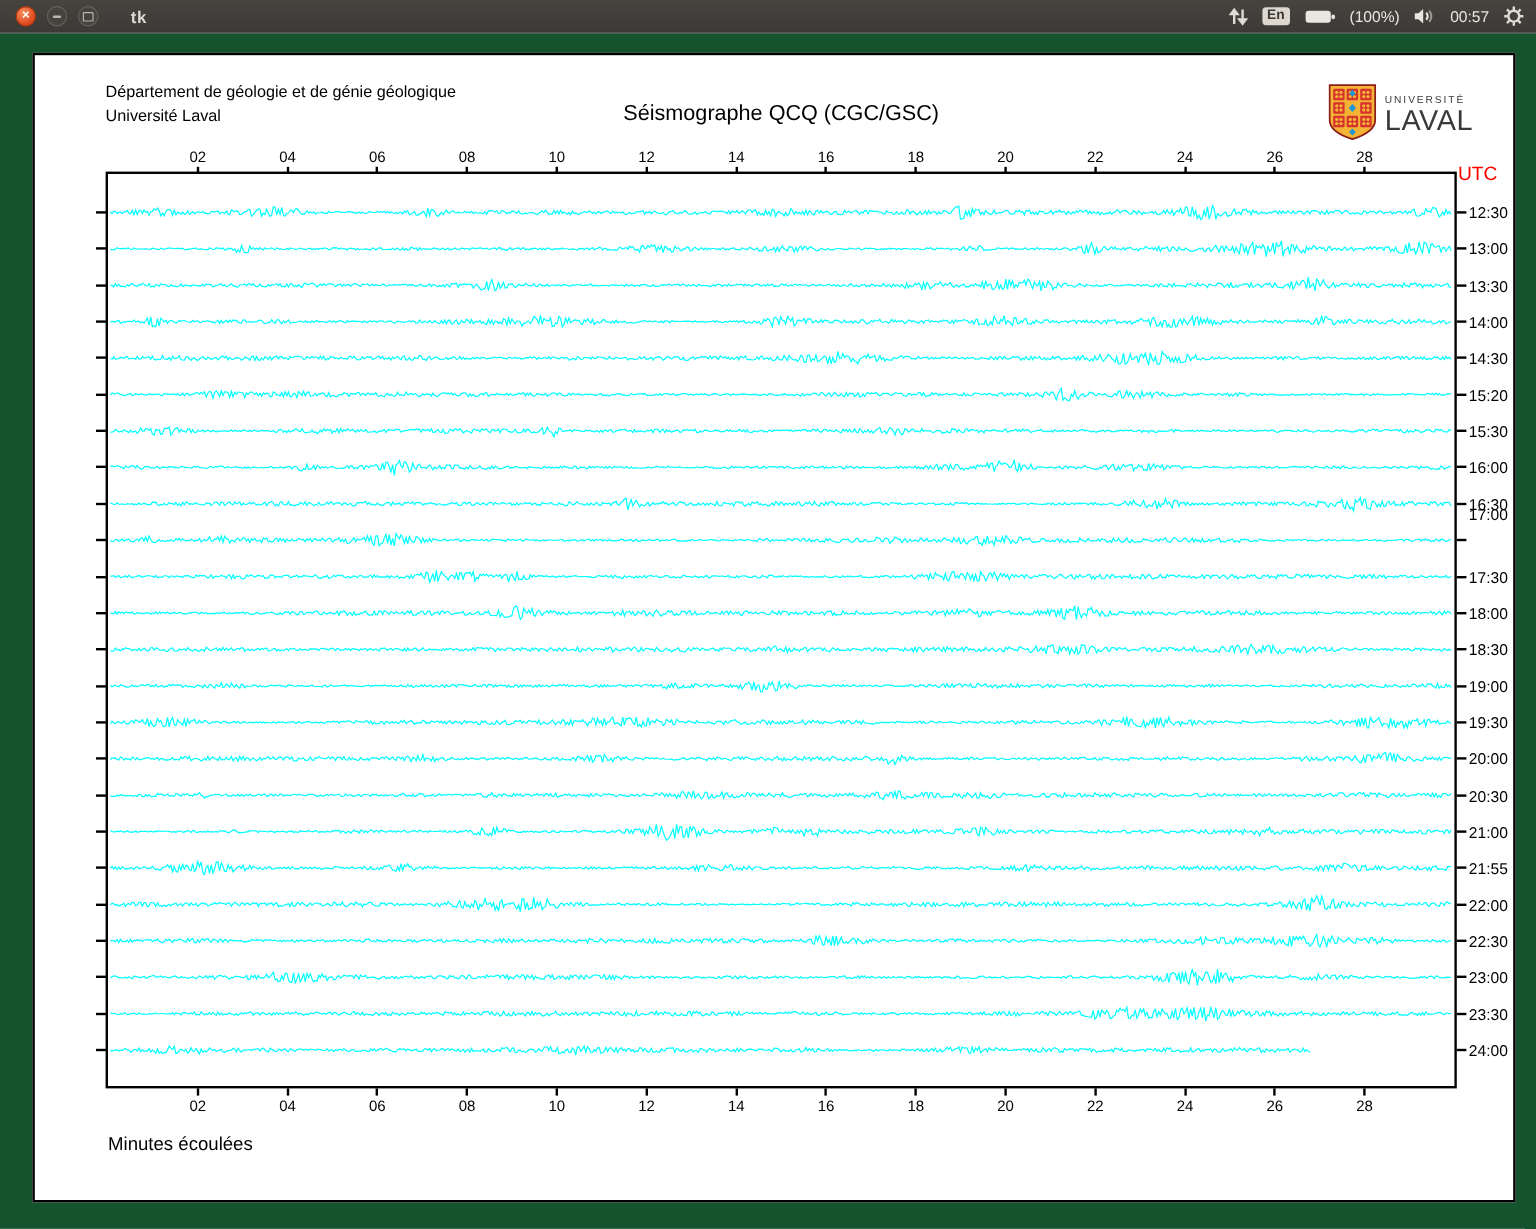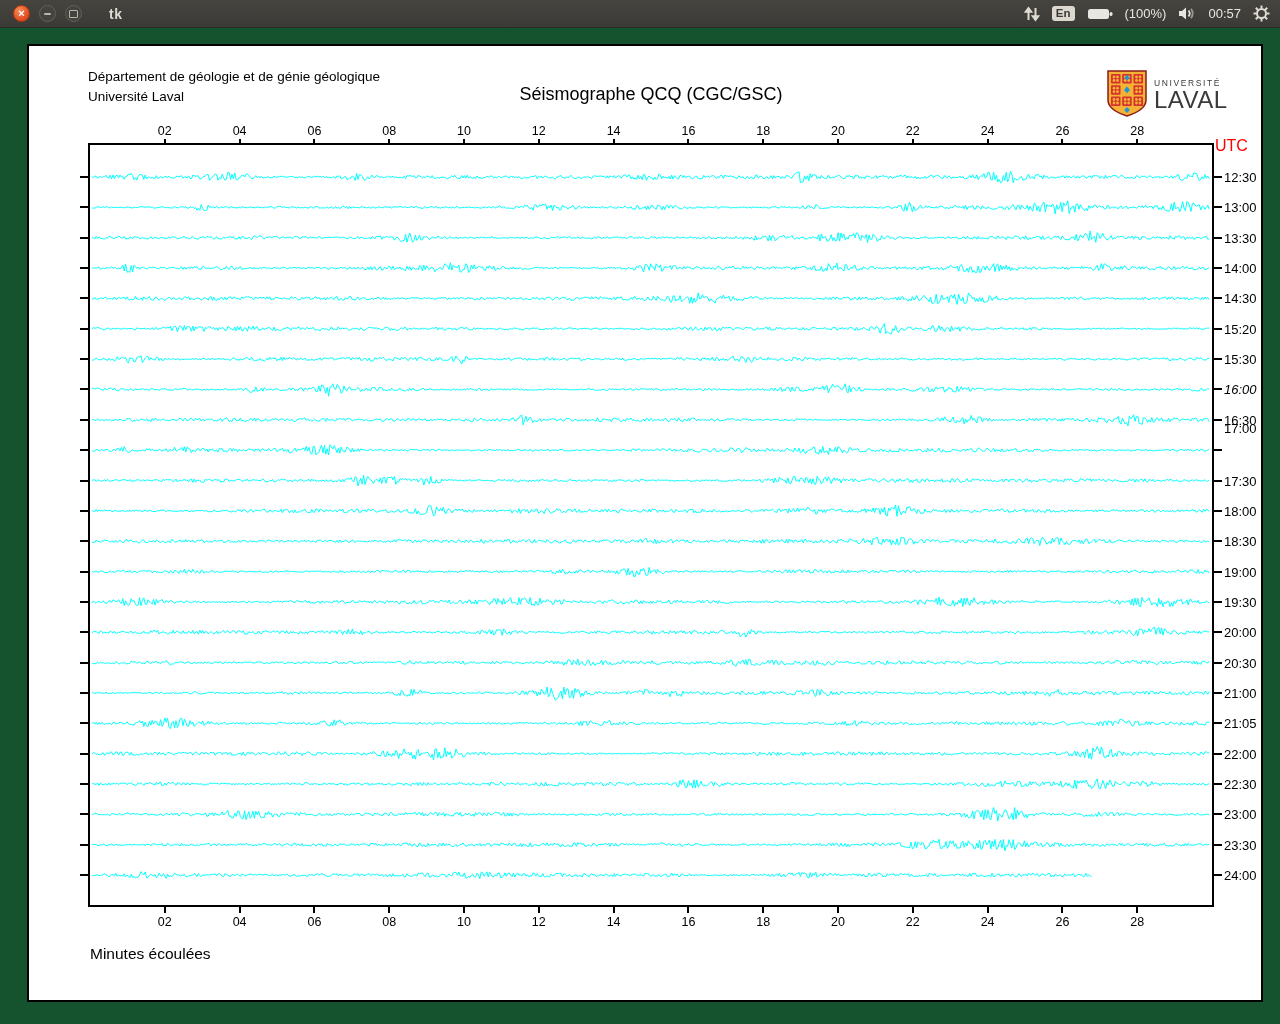--- a/index.html
+++ b/index.html
@@ -290,21 +290,21 @@
       <div class="tickmark" style="left: 1185px; top: 251.4px; width: 8px; height: 2px;"></div>
       <div class="rowlabel" style="left: 1195px; top: 245.4px;">14:30</div>
       <div class="tickmark" style="left: 51px; top: 281.75px; width: 10px; height: 2px;"></div>
       <div class="tickmark" style="left: 1185px; top: 281.75px; width: 8px; height: 2px;"></div>
       <div class="rowlabel" style="left: 1195px; top: 275.75px;">15:20</div>
       <div class="tickmark" style="left: 51px; top: 312.1px; width: 10px; height: 2px;"></div>
       <div class="tickmark" style="left: 1185px; top: 312.1px; width: 8px; height: 2px;"></div>
       <div class="rowlabel" style="left: 1195px; top: 306.1px;">15:30</div>
       <div class="tickmark" style="left: 51px; top: 342.45px; width: 10px; height: 2px;"></div>
       <div class="tickmark" style="left: 1185px; top: 342.45px; width: 8px; height: 2px;"></div>
-      <div class="rowlabel" style="left: 1195px; top: 336.45px; font-style: italic;">16:00</div>
+      <div class="rowlabel" style="left: 1195px; top: 336.45px;">16:00</div>
       <div class="tickmark" style="left: 51px; top: 372.8px; width: 10px; height: 2px;"></div>
       <div class="tickmark" style="left: 1185px; top: 372.8px; width: 8px; height: 2px;"></div>
       <div class="rowlabel" style="left: 1195px; top: 366.8px;">16:30</div>
       <div class="tickmark" style="left: 51px; top: 403.15px; width: 10px; height: 2px;"></div>
       <div class="tickmark" style="left: 1185px; top: 403.15px; width: 8px; height: 2px;"></div>
       <div class="rowlabel" style="left: 1195px; top: 375px;">17:00</div>
       <div class="tickmark" style="left: 51px; top: 433.5px; width: 10px; height: 2px;"></div>
       <div class="tickmark" style="left: 1185px; top: 433.5px; width: 8px; height: 2px;"></div>
       <div class="rowlabel" style="left: 1195px; top: 427.5px;">17:30</div>
       <div class="tickmark" style="left: 51px; top: 463.85px; width: 10px; height: 2px;"></div>
@@ -323,21 +323,21 @@
       <div class="tickmark" style="left: 1185px; top: 585.25px; width: 8px; height: 2px;"></div>
       <div class="rowlabel" style="left: 1195px; top: 579.25px;">20:00</div>
       <div class="tickmark" style="left: 51px; top: 615.6px; width: 10px; height: 2px;"></div>
       <div class="tickmark" style="left: 1185px; top: 615.6px; width: 8px; height: 2px;"></div>
       <div class="rowlabel" style="left: 1195px; top: 609.6px;">20:30</div>
       <div class="tickmark" style="left: 51px; top: 645.95px; width: 10px; height: 2px;"></div>
       <div class="tickmark" style="left: 1185px; top: 645.95px; width: 8px; height: 2px;"></div>
       <div class="rowlabel" style="left: 1195px; top: 639.95px;">21:00</div>
       <div class="tickmark" style="left: 51px; top: 676.3px; width: 10px; height: 2px;"></div>
       <div class="tickmark" style="left: 1185px; top: 676.3px; width: 8px; height: 2px;"></div>
-      <div class="rowlabel" style="left: 1195px; top: 670.3px;">21:05</div>
+      <div class="rowlabel" style="left: 1195px; top: 670.3px;">21:55</div>
       <div class="tickmark" style="left: 51px; top: 706.65px; width: 10px; height: 2px;"></div>
       <div class="tickmark" style="left: 1185px; top: 706.65px; width: 8px; height: 2px;"></div>
       <div class="rowlabel" style="left: 1195px; top: 700.65px;">22:00</div>
       <div class="tickmark" style="left: 51px; top: 737px; width: 10px; height: 2px;"></div>
       <div class="tickmark" style="left: 1185px; top: 737px; width: 8px; height: 2px;"></div>
       <div class="rowlabel" style="left: 1195px; top: 731px;">22:30</div>
       <div class="tickmark" style="left: 51px; top: 767.35px; width: 10px; height: 2px;"></div>
       <div class="tickmark" style="left: 1185px; top: 767.35px; width: 8px; height: 2px;"></div>
       <div class="rowlabel" style="left: 1195px; top: 761.35px;">23:00</div>
       <div class="tickmark" style="left: 51px; top: 797.7px; width: 10px; height: 2px;"></div>

